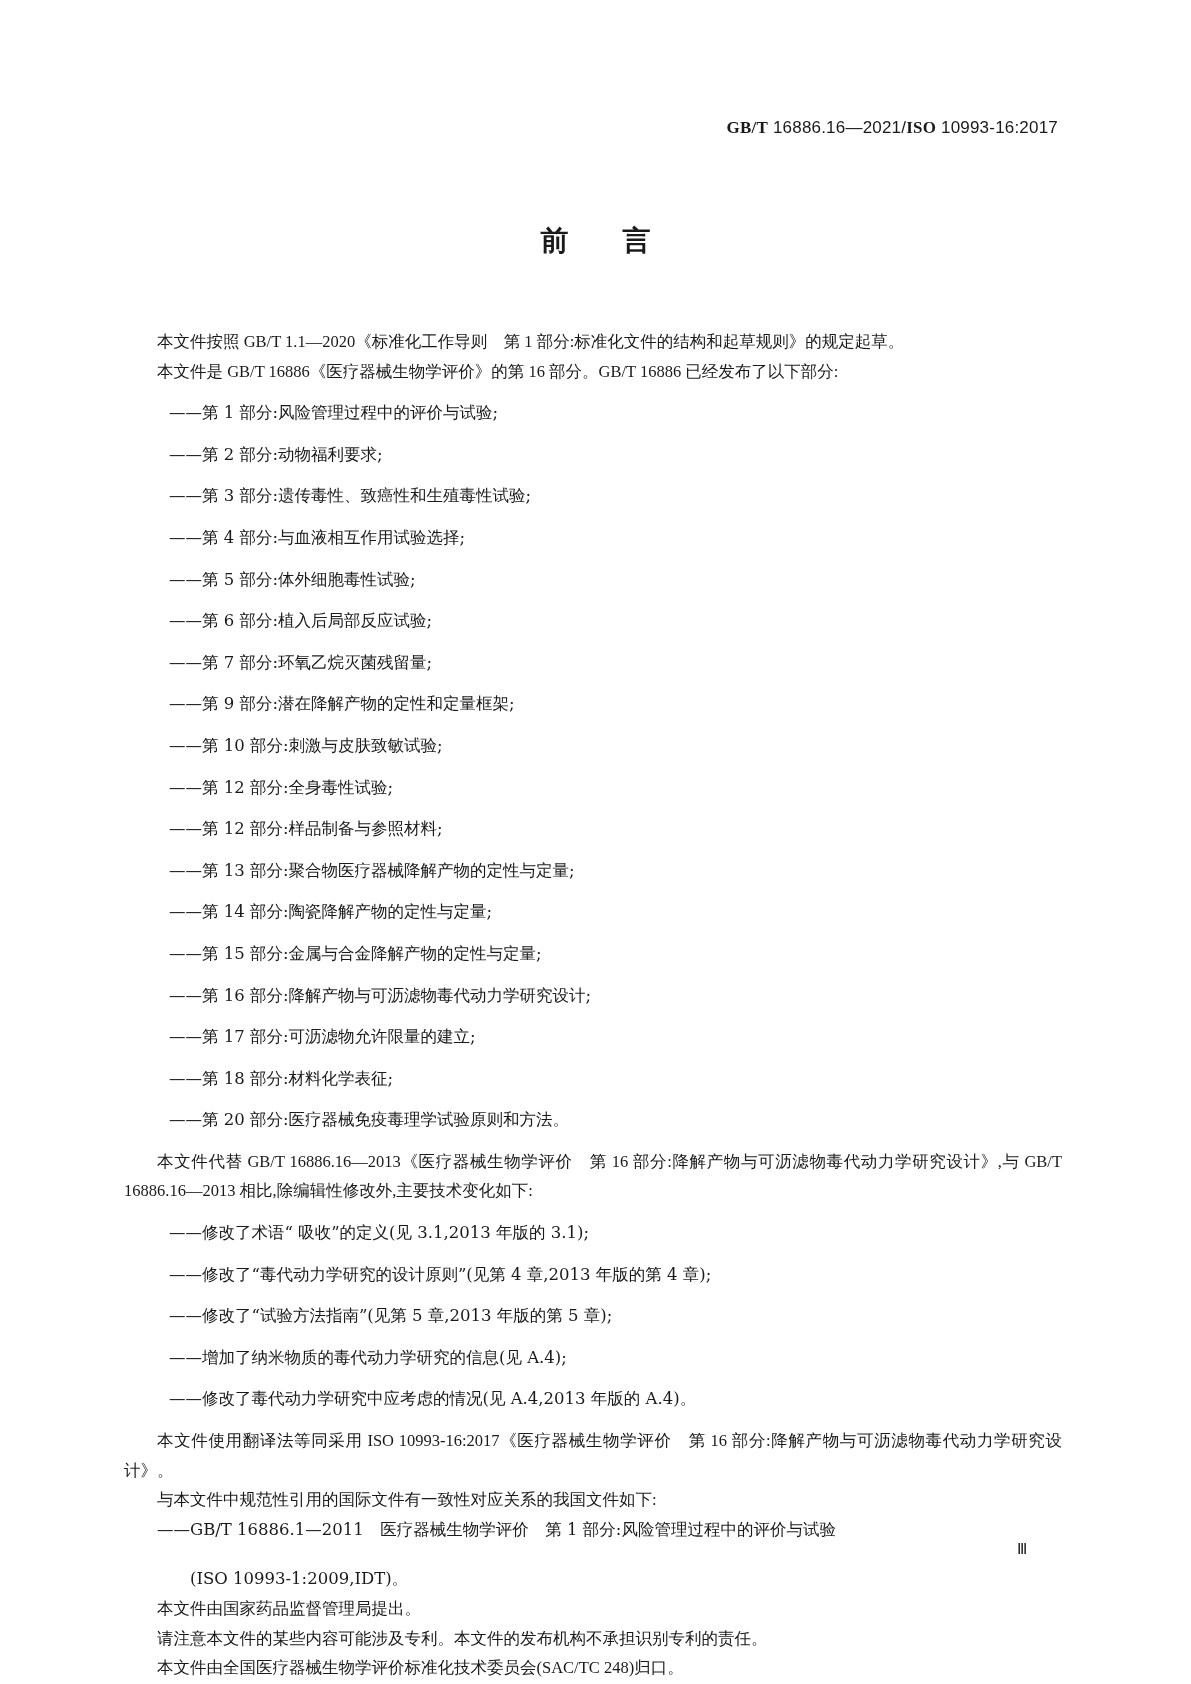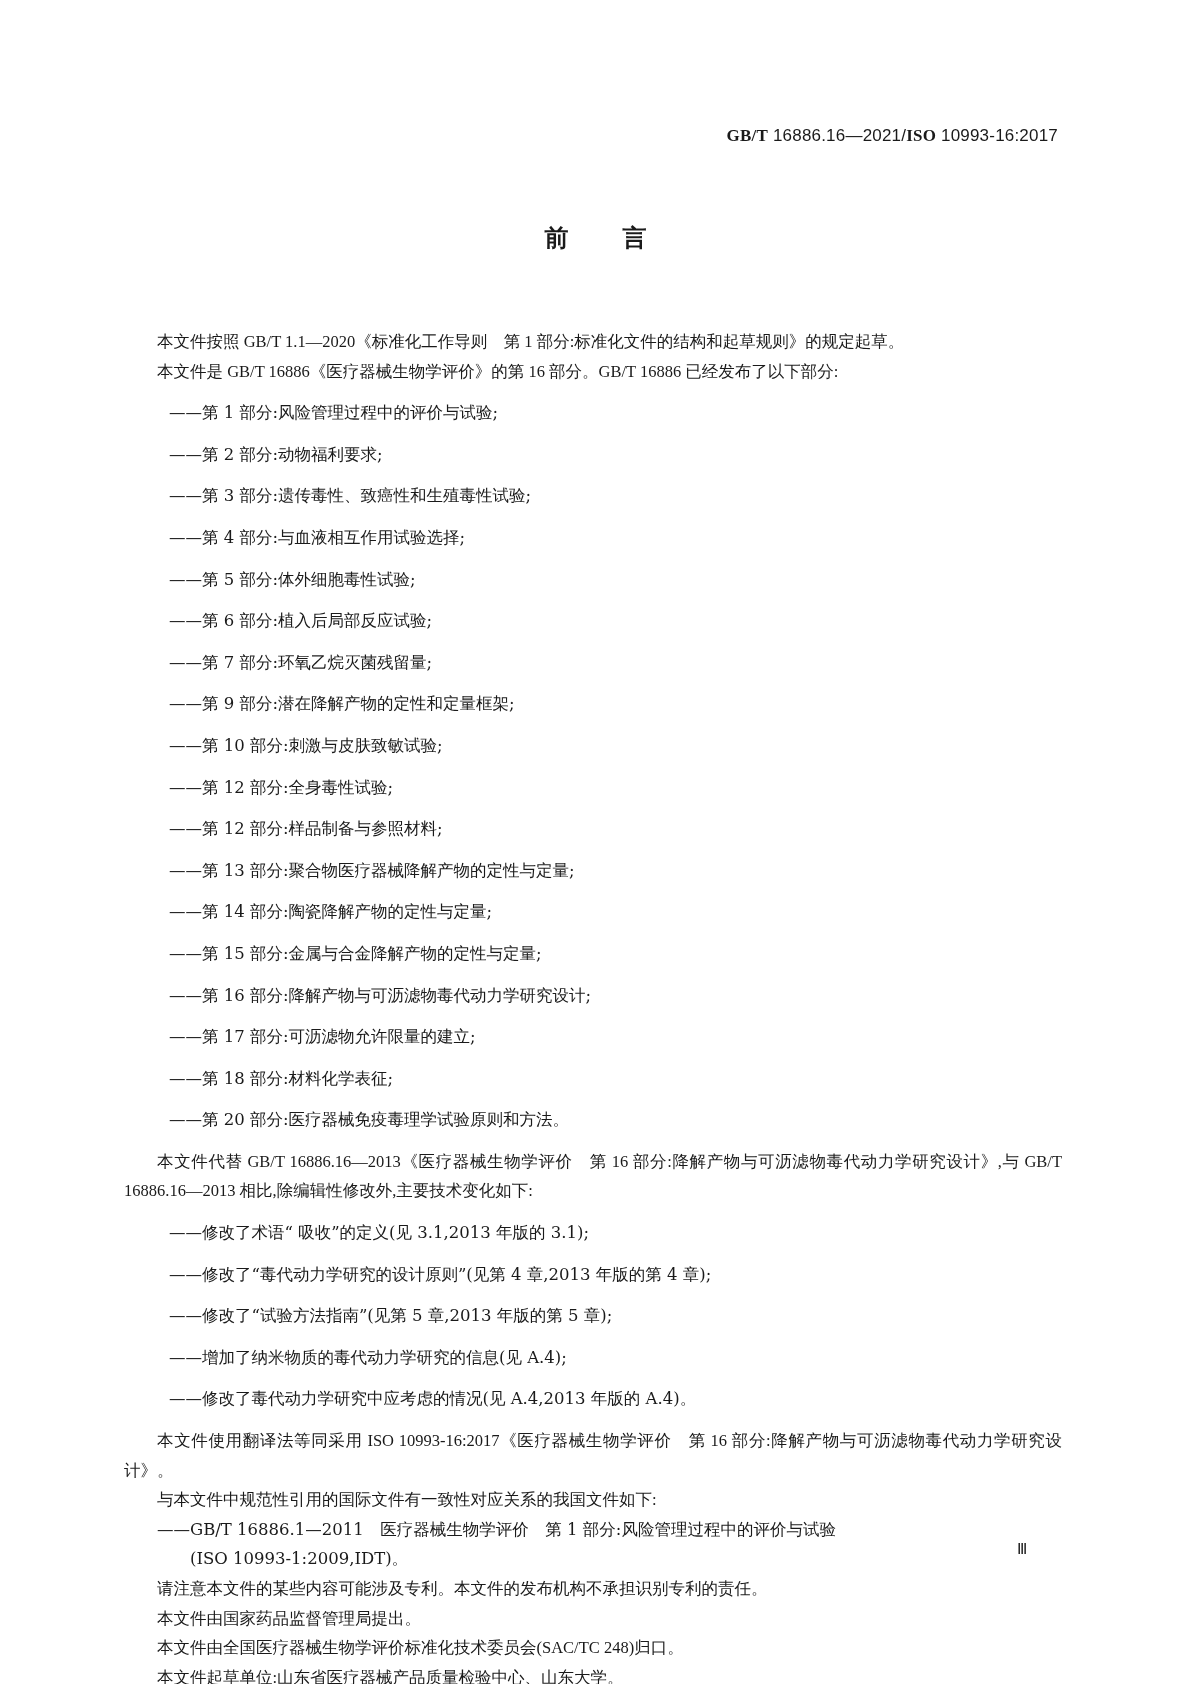--- a/index.html
+++ b/index.html
@@ -2,39 +2,39 @@
 <html><head>
   <meta charset="utf-8">
   <style>
     html, body { margin: 0; padding: 0; background: #ffffff; }
     body {
       width: 1191px; height: 1684px; position: relative; overflow: hidden;
       font-family: "DejaVu Serif", "Liberation Serif", serif;
       color: #1a1a1a;
     }
     .std-code {
-      position: absolute; top: 126px; right: 133px;
+      position: absolute; top: 118px; right: 133px;
       font-family: "Liberation Sans", "DejaVu Sans", sans-serif;
       font-size: 17px; letter-spacing: 0.2px; white-space: nowrap;
     }
     .std-code .b { font-family: "Liberation Serif", serif; font-weight: bold; }
     .title {
       position: absolute; top: 222px; left: 0; width: 1191px;
       text-align: center; font-family: "DejaVu Sans", sans-serif;
-      font-weight: bold; font-size: 24px; letter-spacing: 54px;
+      font-weight: bold; font-size: 28px; letter-spacing: 54px;
       padding-left: 54px; box-sizing: border-box;
     }
     .content {
       position: absolute; top: 327px; left: 124px; width: 938px;
       font-size: 16.5px; line-height: 29.6px;
     }
     .p { text-indent: 2em; text-align: justify; margin: 0; font-family: Liberation Serif, serif; }
     .dash { margin: 12px; padding-left: 2em; white-space: nowrap; }
     .dash-wrap { margin: 0; padding-left: 2em; }
-    .dash-wrap .cont { display: block; padding-left: 2em; }
+    .dash-wrap .cont { display: block; padding-left: 2em; margin-top: 20px; }
     .page-num {
       position: absolute; top: 1540px; left: 1017px;
       font-family: "Liberation Serif", serif; font-size: 15px;
     }
   </style>
 </head>
 <body>
 
 <div class="std-code">
   <span class="b">GB/T</span><span> 16886.16—2021/</span><span class="b">ISO</span><span> 10993-16:2017</span>
@@ -72,19 +72,19 @@
     <p class="dash">——修改了“试验方法指南”(见第 5 章,2013 年版的第 5 章);</p>
     <p class="dash">——增加了纳米物质的毒代动力学研究的信息(见 A.4);</p>
     <p class="dash">——修改了毒代动力学研究中应考虑的情况(见 A.4,2013 年版的 A.4)。</p>
   </div>
   <p class="p">本文件使用翻译法等同采用 ISO 10993-16:2017《医疗器械生物学评价　第 16 部分:降解产物与可沥滤物毒代动力学研究设计》。</p>
   <p class="p">与本文件中规范性引用的国际文件有一致性对应关系的我国文件如下:</p>
   <div class="dash-wrap">
     <span>——GB/T 16886.1—2011　医疗器械生物学评价　第 1 部分:风险管理过程中的评价与试验</span>
     <span class="cont">(ISO 10993-1:2009,IDT)。</span>
   </div>
+  <p class="p">本文件由国家药品监督管理局提出。</p>
   <p class="p">请注意本文件的某些内容可能涉及专利。本文件的发布机构不承担识别专利的责任。</p>
-  <p class="p">本文件由国家药品监督管理局提出。</p>
   <p class="p">本文件由全国医疗器械生物学评价标准化技术委员会(SAC/TC 248)归口。</p>
   <p class="p">本文件起草单位:山东省医疗器械产品质量检验中心、山东大学。</p>
 </div>
 
 <div class="page-num">Ⅲ</div>
 
 </body></html>

